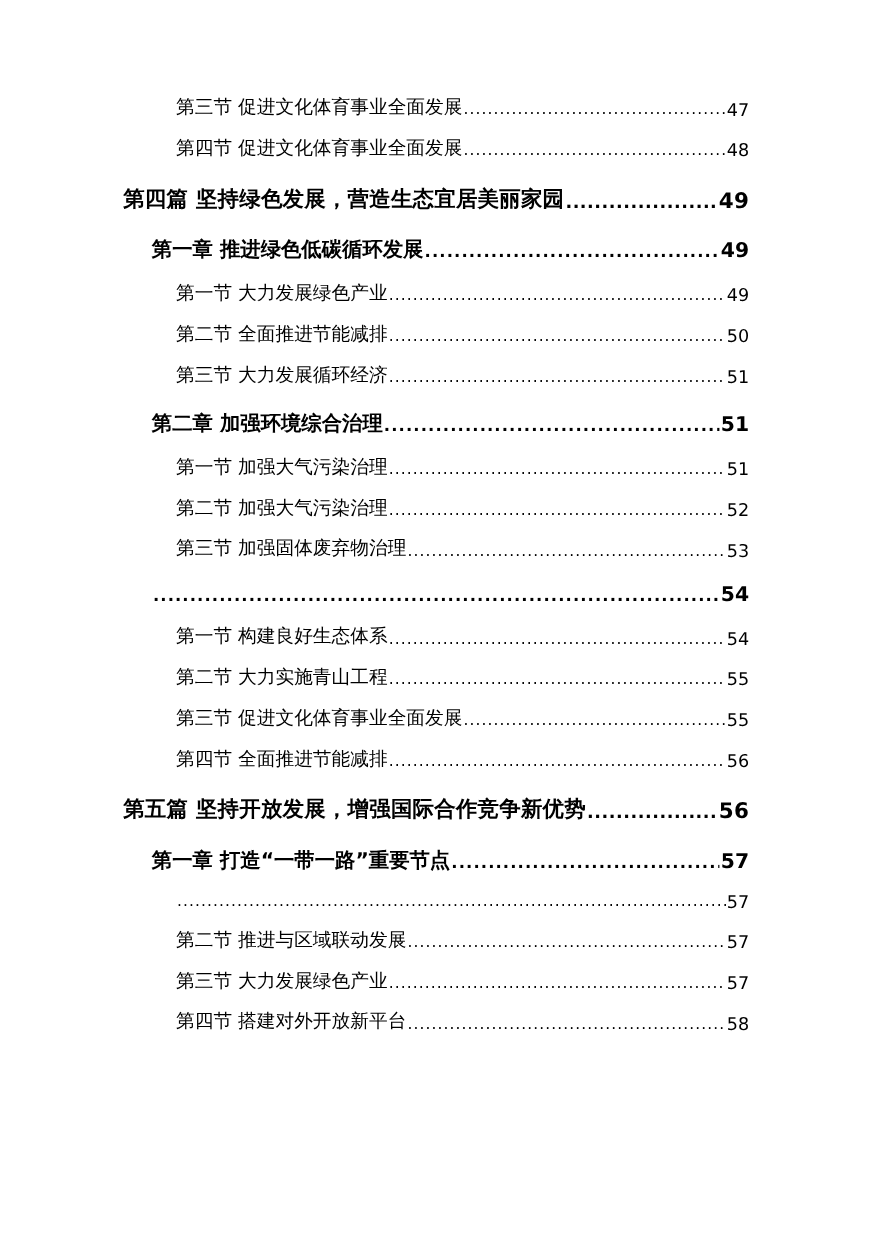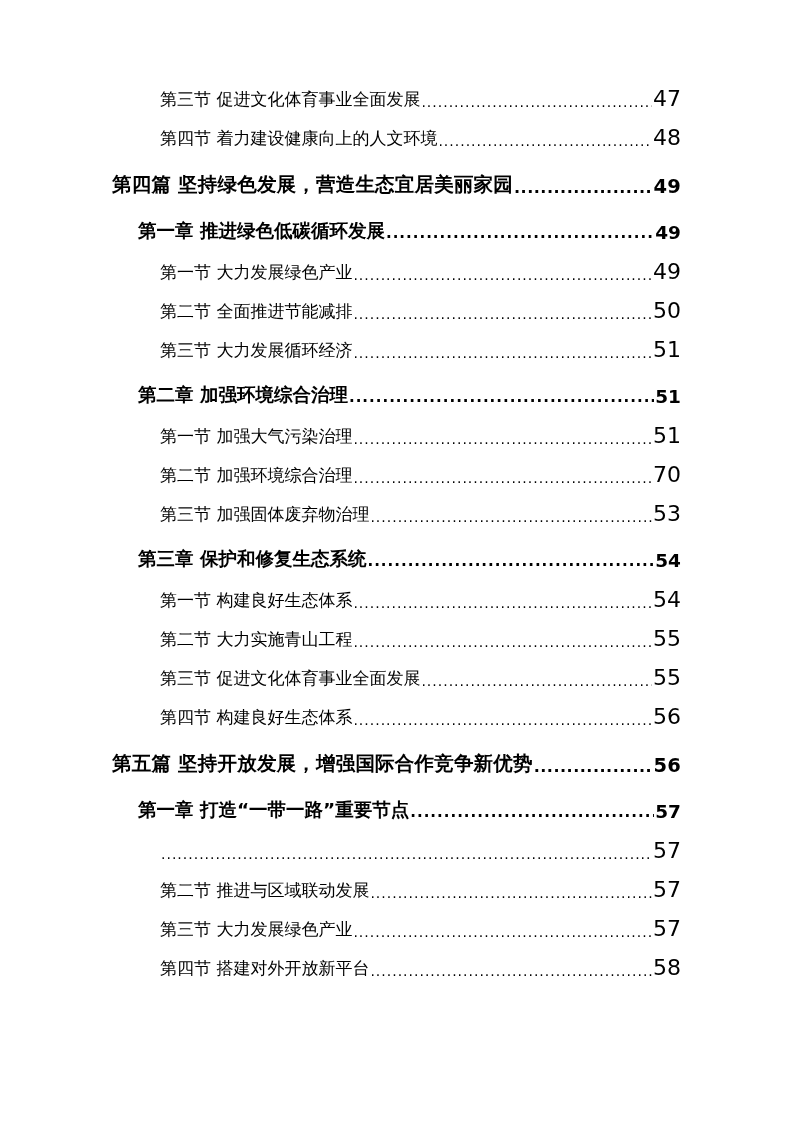--- a/index.html
+++ b/index.html
@@ -77,34 +77,34 @@
 
   
   .lvl-jie {
     font-weight: normal;
     font-size: 17px;
     padding-left: 48px;
     margin-top: 0;
     margin-bottom: 14px;
   }
   .lvl-jie .toc-dots { font-size: 14px; letter-spacing: 1px; }
-  .lvl-jie .toc-page { font-size: 22px; }
+  .lvl-jie .toc-page { font-size: 16px; }
 </style>
 </head>
 <body>
 
 <div class="page">
   <div class="toc" id="toc-root">
       <div class="toc-entry lvl-jie">
         <span class="toc-title">第三节 促进文化体育事业全面发展</span>
         <span class="toc-dots">................................................................................................................</span>
         <span class="toc-page">47</span>
       </div>
       <div class="toc-entry lvl-jie">
-        <span class="toc-title">第四节 着力建设健康向上的人文环境</span>
+        <span class="toc-title">第四节 促进文化体育事业全面发展</span>
         <span class="toc-dots">................................................................................................................</span>
         <span class="toc-page">48</span>
       </div>
       <div class="toc-entry lvl-pian">
         <span class="toc-title">第四篇 坚持绿色发展，营造生态宜居美丽家园</span>
         <span class="toc-dots">................................................................................................................</span>
         <span class="toc-page">49</span>
       </div>
       <div class="toc-entry lvl-zhang">
         <span class="toc-title">第一章  推进绿色低碳循环发展</span>
@@ -130,51 +130,50 @@
         <span class="toc-title">第二章  加强环境综合治理</span>
         <span class="toc-dots">................................................................................................................</span>
         <span class="toc-page">51</span>
       </div>
       <div class="toc-entry lvl-jie">
         <span class="toc-title">第一节 加强大气污染治理</span>
         <span class="toc-dots">................................................................................................................</span>
         <span class="toc-page">51</span>
       </div>
       <div class="toc-entry lvl-jie">
-        <span class="toc-title">第二节 加强环境综合治理</span>
-        <span class="toc-dots">................................................................................................................</span>
-        <span class="toc-page">70</span>
+        <span class="toc-title">第二节 加强大气污染治理</span>
+        <span class="toc-dots">................................................................................................................</span>
+        <span class="toc-page">52</span>
       </div>
       <div class="toc-entry lvl-jie">
         <span class="toc-title">第三节 加强固体废弃物治理</span>
         <span class="toc-dots">................................................................................................................</span>
         <span class="toc-page">53</span>
       </div>
       <div class="toc-entry lvl-zhang">
-        <span class="toc-title">第三章  保护和修复生态系统</span>
         <span class="toc-dots">................................................................................................................</span>
         <span class="toc-page">54</span>
       </div>
       <div class="toc-entry lvl-jie">
         <span class="toc-title">第一节 构建良好生态体系</span>
         <span class="toc-dots">................................................................................................................</span>
         <span class="toc-page">54</span>
       </div>
       <div class="toc-entry lvl-jie">
         <span class="toc-title">第二节 大力实施青山工程</span>
         <span class="toc-dots">................................................................................................................</span>
         <span class="toc-page">55</span>
       </div>
       <div class="toc-entry lvl-jie">
         <span class="toc-title">第三节 促进文化体育事业全面发展</span>
         <span class="toc-dots">................................................................................................................</span>
         <span class="toc-page">55</span>
       </div>
       <div class="toc-entry lvl-jie">
-        <span class="toc-title">第四节 构建良好生态体系</span>
+        <span class="toc-title">第四节 全面推进节能减排</span>
         <span class="toc-dots">................................................................................................................</span>
         <span class="toc-page">56</span>
       </div>
       <div class="toc-entry lvl-pian">
         <span class="toc-title">第五篇 坚持开放发展，增强国际合作竞争新优势</span>
         <span class="toc-dots">................................................................................................................</span>
         <span class="toc-page">56</span>
       </div>
       <div class="toc-entry lvl-zhang">
         <span class="toc-title">第一章  打造“一带一路”重要节点</span>

